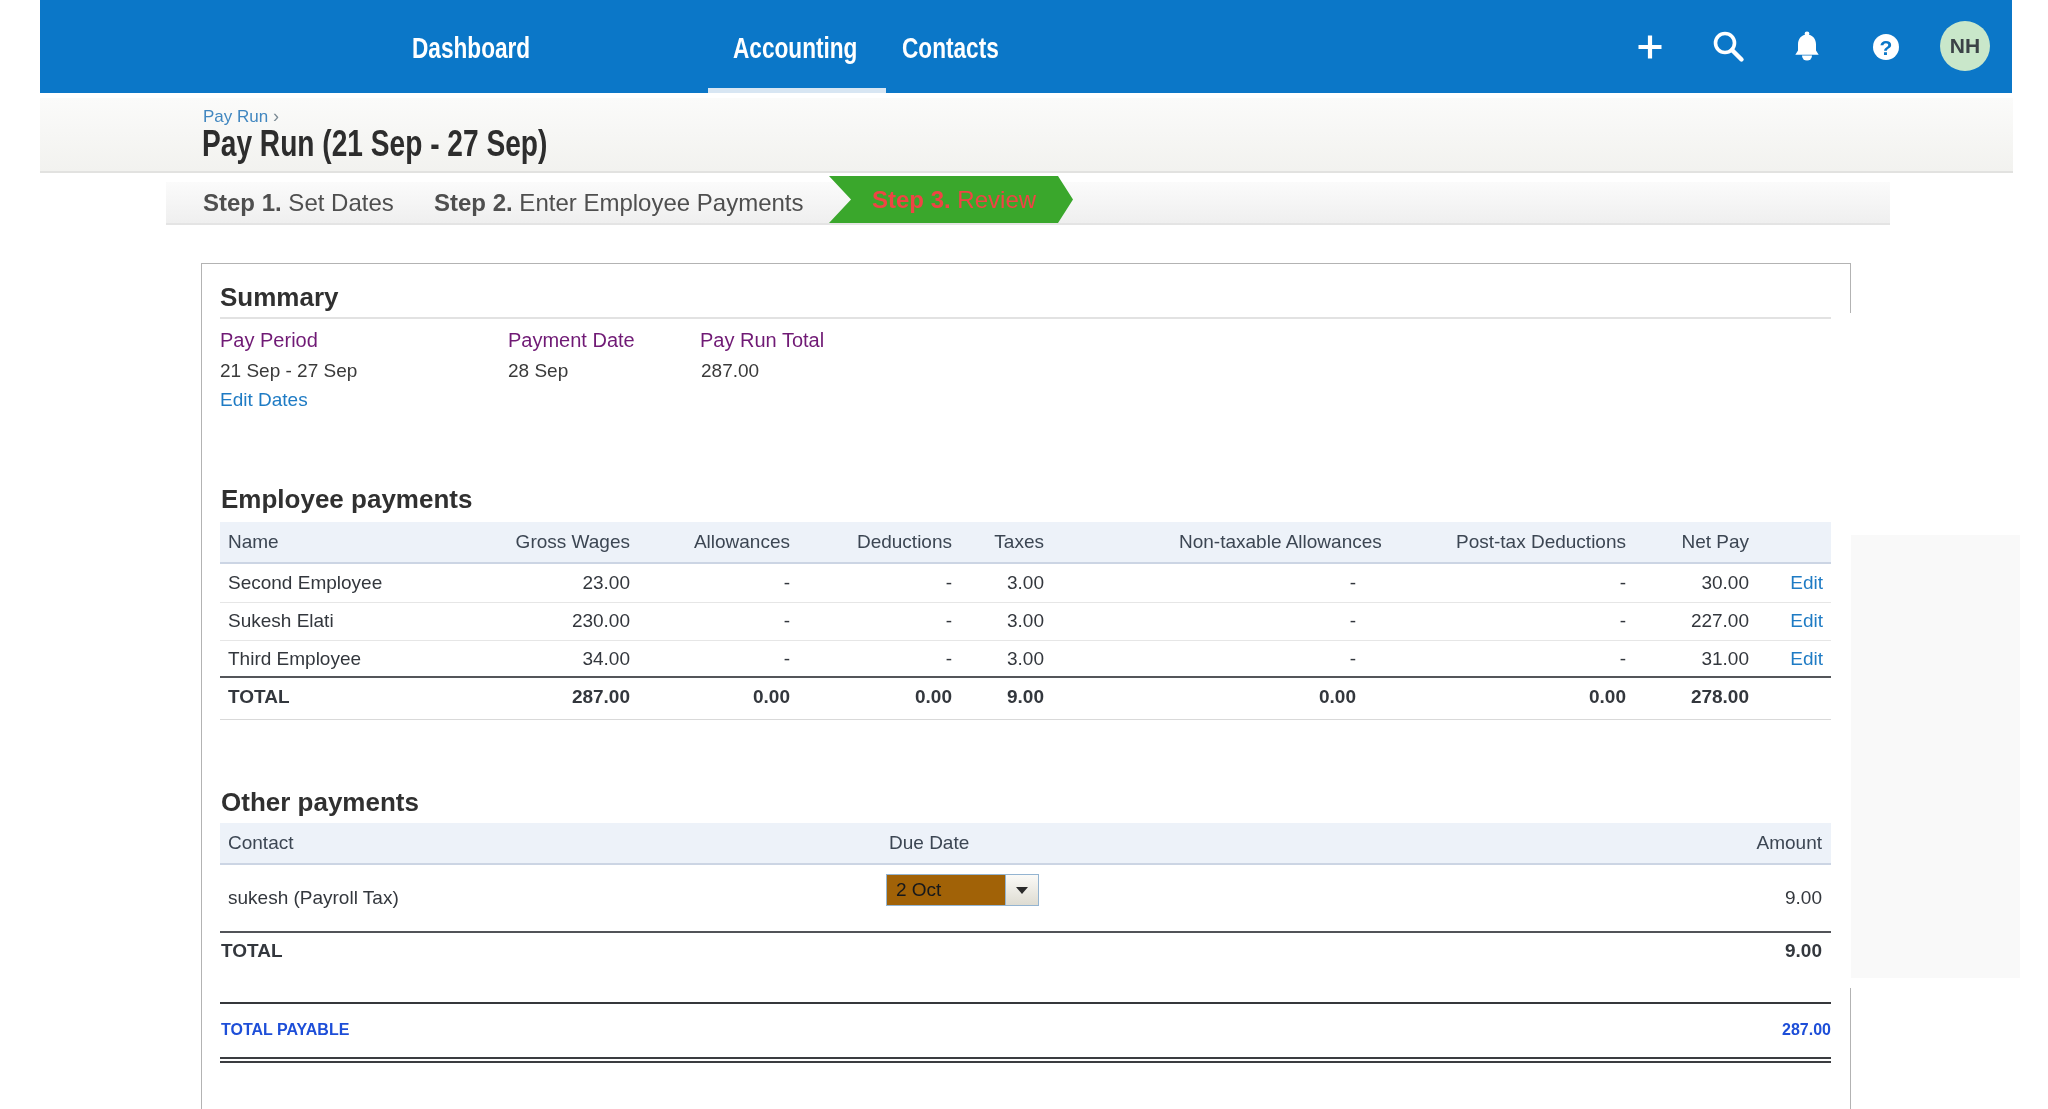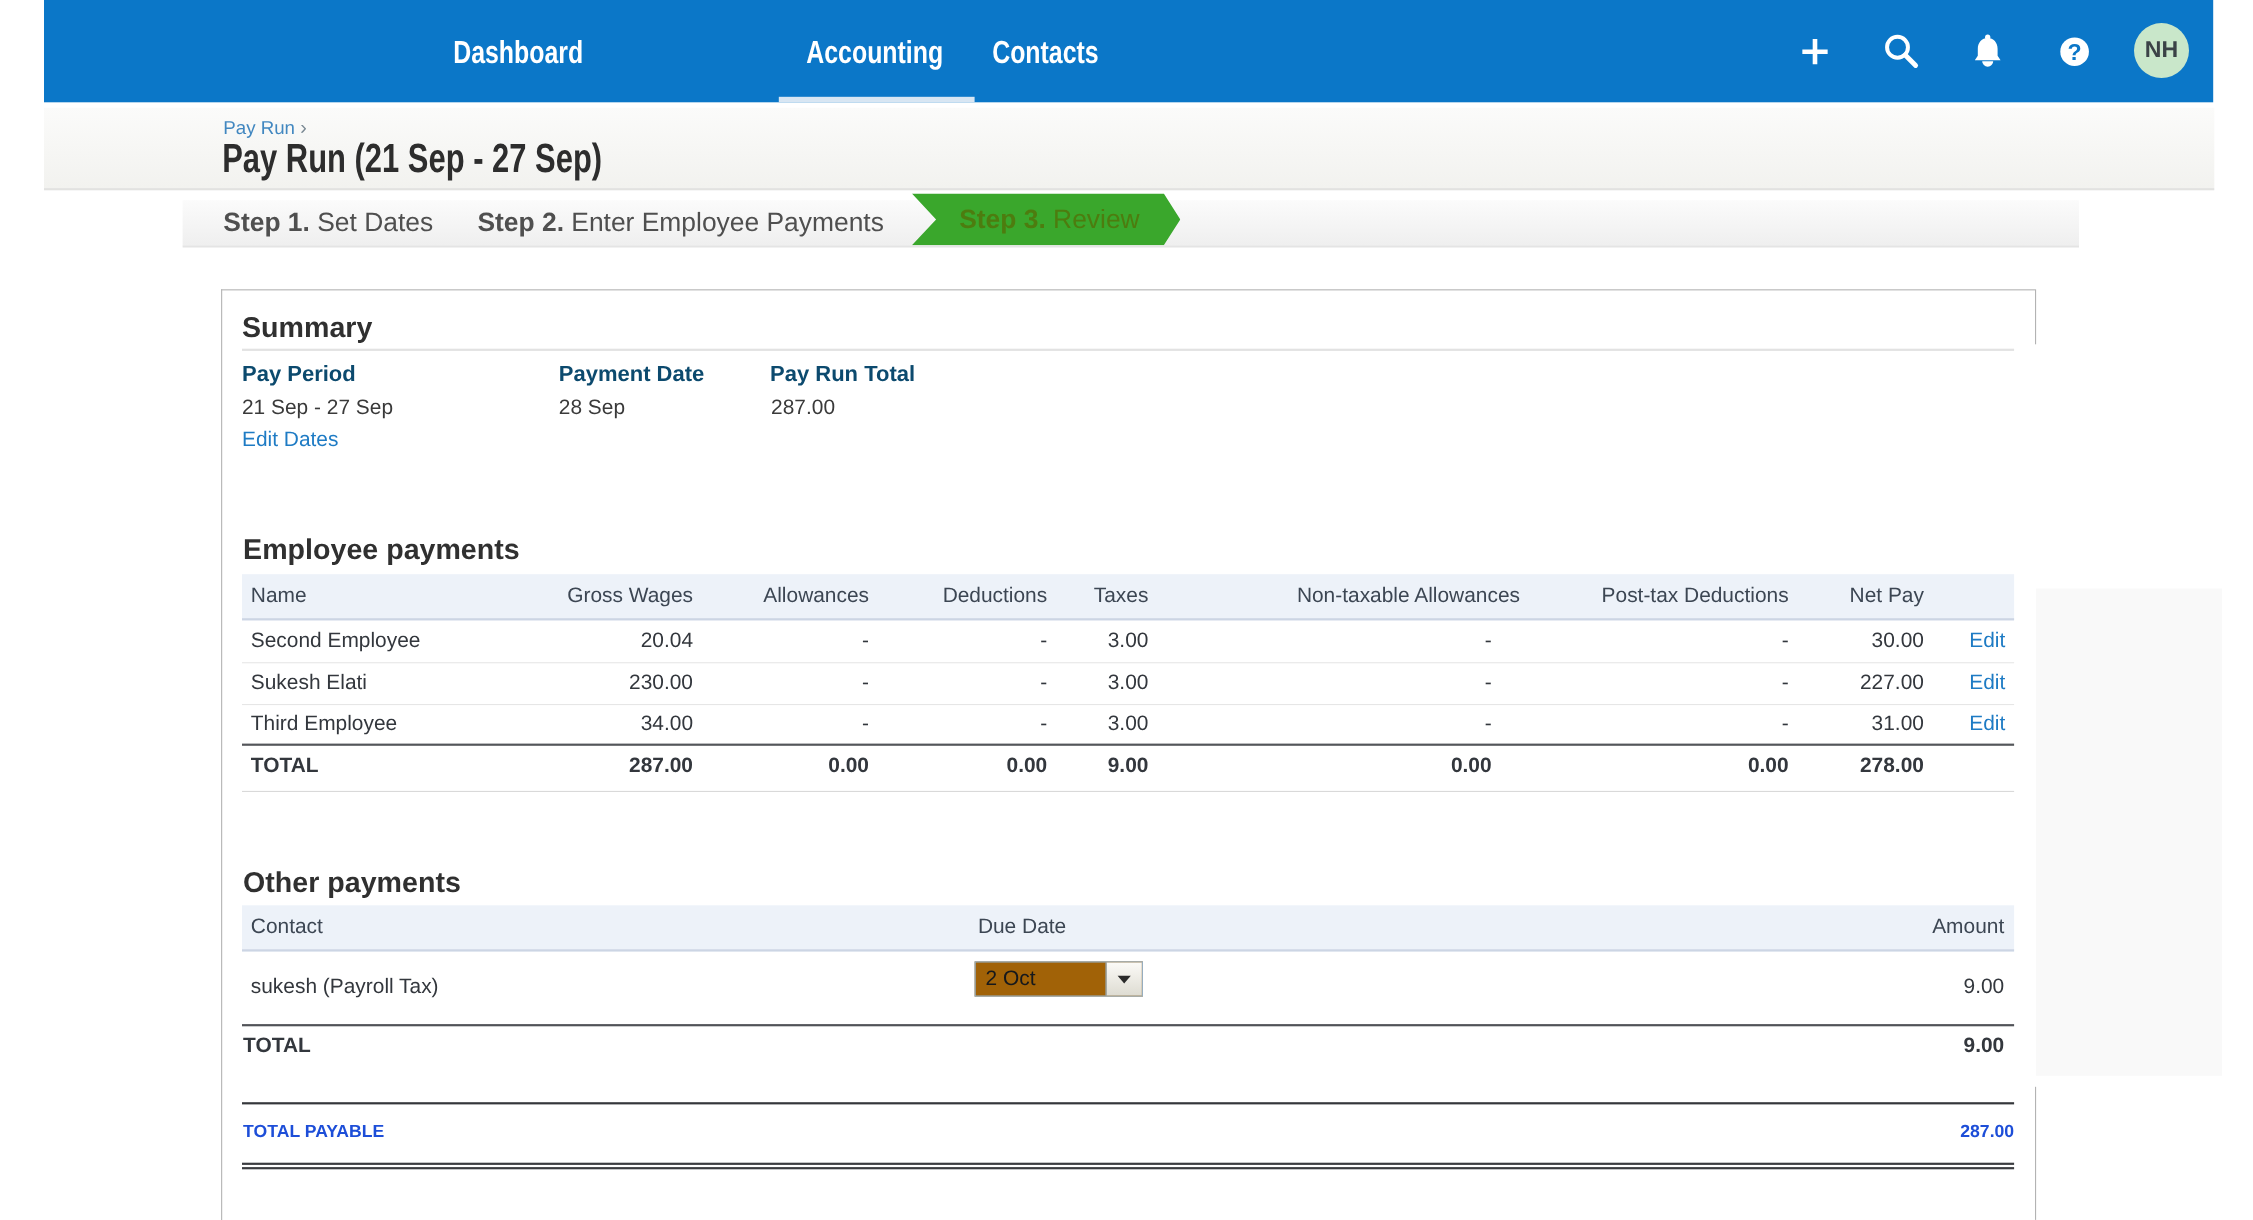--- a/index.html
+++ b/index.html
@@ -16,25 +16,25 @@
   #underline{left:668px;top:88px;width:178px;height:5px;background:#d8e6f3;}
   
   #band1{left:40px;top:98px;width:1973px;height:73px;background:linear-gradient(#fbfbfa,#f2f2ef);border-bottom:2px solid #e2e2e0;}
   #crumb{left:203px;top:105px;font-size:17px;color:#4187c0;height:22px;line-height:22px;}
   #crumb .sep{color:#7b8a94;font-size:18px;}
   #ptitle{left:202px;top:127px;height:34px;line-height:34px;font-size:37px;font-weight:bold;color:#2d2d2d;white-space:nowrap;}
   
   #band2{left:166px;top:182px;width:1724px;height:41px;background:linear-gradient(#fbfbfb,#efefef);border-bottom:2px solid #e4e4e4;}
   .step{top:182px;height:41px;line-height:41px;font-size:24px;color:#4f4f4f;white-space:nowrap;}
   #garrow{left:829px;top:176px;width:244px;height:47px;}
-  #steptxt{left:872px;top:176px;height:47px;line-height:47px;font-size:24px;color:#4d7c0f;white-space:nowrap;}
+  #steptxt{left:872px;top:176px;height:47px;line-height:47px;font-size:24px;color:#ef4444;white-space:nowrap;}
   
   #card{left:201px;top:263px;width:1648px;height:846px;border:1px solid #b3b3b3;border-bottom:none;border-right:none;background:#fff;}
   .h2{font-size:26px;font-weight:bold;color:#303030;height:30px;line-height:30px;white-space:nowrap;}
-  .lbl{font-size:20px;font-weight:bold;color:#0c4a6e;height:24px;line-height:24px;}
+  .lbl{font-size:20px;font-weight:normal;color:#701a75;height:24px;line-height:24px;}
   .val{font-size:19px;color:#3a3a3a;height:24px;line-height:24px;}
   
   .rule{height:0;border-top:2px solid #e2e2e2;}
   .thead{background:#edf2f9;border-bottom:2px solid #ccd5e4;}
   .th{font-size:19px;color:#3c4653;height:40px;line-height:40px;white-space:nowrap;}
   .td{font-size:19px;color:#33373d;height:38px;line-height:38px;white-space:nowrap;}
   .r{text-align:right;}
   .b{font-weight:bold;}
   .rowline{height:0;border-top:1px solid #e6e6e6;}
   .link, .td.link, .val.link{color:#1e7bc4;}
@@ -97,21 +97,21 @@
   <div class="abs th" style="left:228px;top:522px;">Name</div>
   <div class="abs th r" style="left:430px;top:522px;width:200px;">Gross Wages</div>
   <div class="abs th r" style="left:590px;top:522px;width:200px;">Allowances</div>
   <div class="abs th r" style="left:752px;top:522px;width:200px;">Deductions</div>
   <div class="abs th r" style="left:844px;top:522px;width:200px;">Taxes</div>
   <div class="abs th r" style="left:1156px;top:522px;width:200px;margin-left:23px;">Non-taxable Allowances</div>
   <div class="abs th r" style="left:1426px;top:522px;width:200px;">Post-tax Deductions</div>
   <div class="abs th r" style="left:1549px;top:522px;width:200px;">Net Pay</div>
 
   <div class="abs td" style="left:228px;top:564px;">Second Employee</div>
-  <div class="abs td r" style="left:430px;top:564px;width:200px;">20.04</div>
+  <div class="abs td r" style="left:430px;top:564px;width:200px;">23.00</div>
   <div class="abs td r" style="left:590px;top:564px;width:200px;">-</div>
   <div class="abs td r" style="left:752px;top:564px;width:200px;">-</div>
   <div class="abs td r" style="left:844px;top:564px;width:200px;">3.00</div>
   <div class="abs td r" style="left:1156px;top:564px;width:200px;">-</div>
   <div class="abs td r" style="left:1426px;top:564px;width:200px;">-</div>
   <div class="abs td r" style="left:1549px;top:564px;width:200px;">30.00</div>
   <div class="abs td r link" style="left:1623px;top:564px;width:200px;">Edit</div>
   <div class="abs rowline" style="left:220px;top:602px;width:1611px;"></div>
 
   <div class="abs td" style="left:228px;top:602px;">Sukesh Elati</div>

